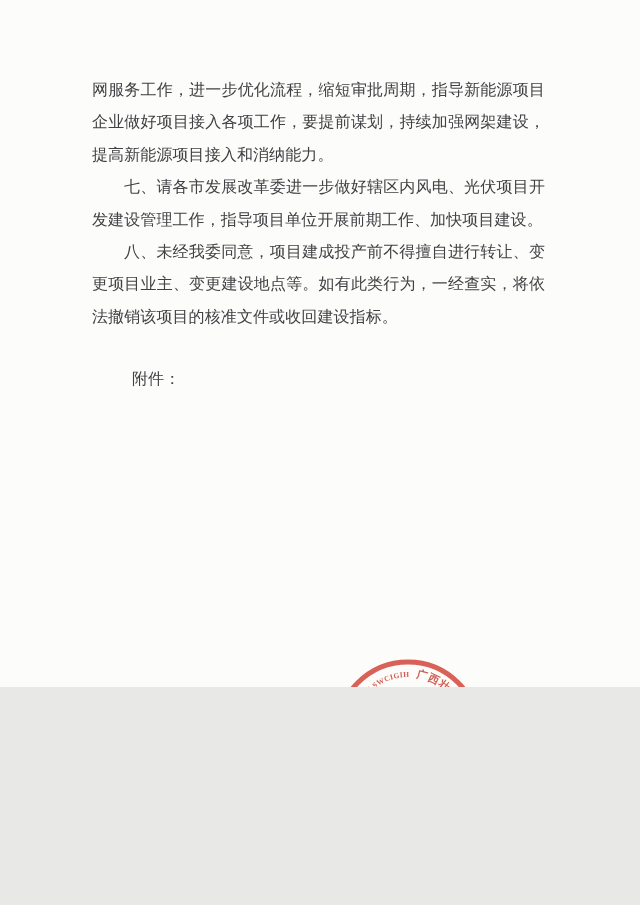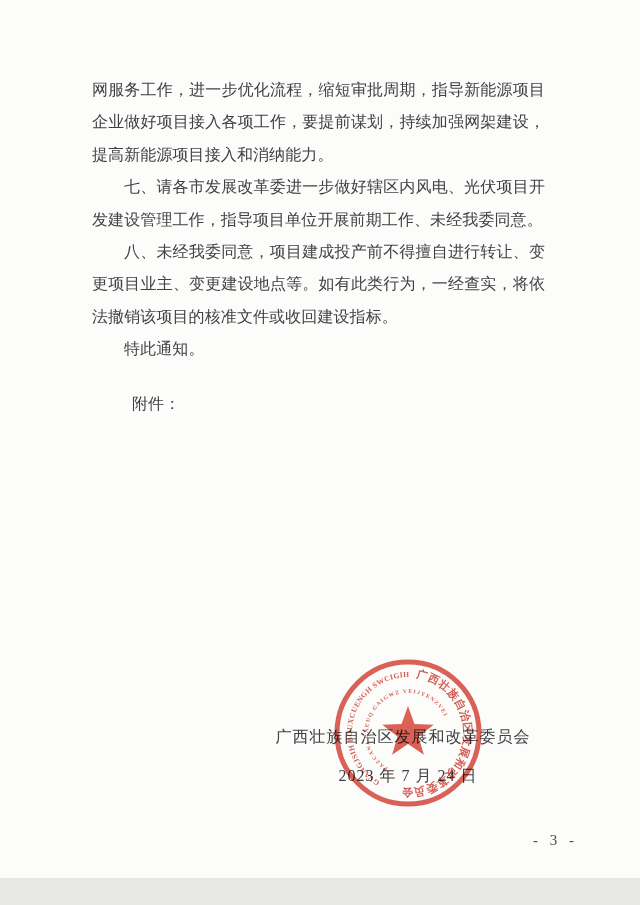--- a/index.html
+++ b/index.html
@@ -2,40 +2,40 @@
 <html lang="zh"><head>
 <meta charset="utf-8">
 <style>
   html,body{margin:0;padding:0;}
   body{
     background:#e8e8e6;
     font-family:"Liberation Serif","DejaVu Serif",serif;
   }
   .page{
     position:relative;
-    width:640px;height:878px;
+    width:640px;height:687px;
     margin:0 auto;
     background:#fcfcfa;
     overflow:hidden;
     color:#414145;
   }
   .content{
     position:absolute;
     left:92px;top:74px;
     width:453px;
     font-size:16px;
     line-height:32.4px;
     text-align:justify;
     letter-spacing:0.1px;
   }
   .para{margin:0;}
   .para.indent{text-indent:2em;}
   .attachments{
     display:flex;
-    margin-top:21px;
+    margin-top:29px;
     padding-left:2.5em;
     line-height:33.5px;
     align-items:center;
   }
   .att-label{flex:0 0 auto;white-space:nowrap;}
   .att-items{flex:1 1 auto;}
   .att-item{
     padding-left:1.15em;
     text-indent:-1.15em;
   }
@@ -97,23 +97,22 @@
     fill:#d7463a;
   }
 </style>
 </head>
 <body>
 
 <div class="page">
 
   <div class="content">
     <p class="para">网服务工作，进一步优化流程，缩短审批周期，指导新能源项目企业做好项目接入各项工作，要提前谋划，持续加强网架建设，提高新能源项目接入和消纳能力。</p>
-    <p class="para indent">七、请各市发展改革委进一步做好辖区内风电、光伏项目开发建设管理工作，指导项目单位开展前期工作、未经我委同意。</p>
+    <p class="para indent">七、请各市发展改革委进一步做好辖区内风电、光伏项目开发建设管理工作，指导项目单位开展前期工作、加快项目建设。</p>
     <p class="para indent">八、未经我委同意，项目建成投产前不得擅自进行转让、变更项目业主、变更建设地点等。如有此类行为，一经查实，将依法撤销该项目的核准文件或收回建设指标。</p>
-    <p class="para indent">特此通知。</p>
 
     <div class="attachments">
       <span class="att-label">附件：</span>
       <div class="att-items">
       </div>
     </div>
   </div>
 
   <div class="signature">广西壮族自治区发展和改革委员会</div>
   <div class="sign-date">2023 年 7 月 24 日</div>

